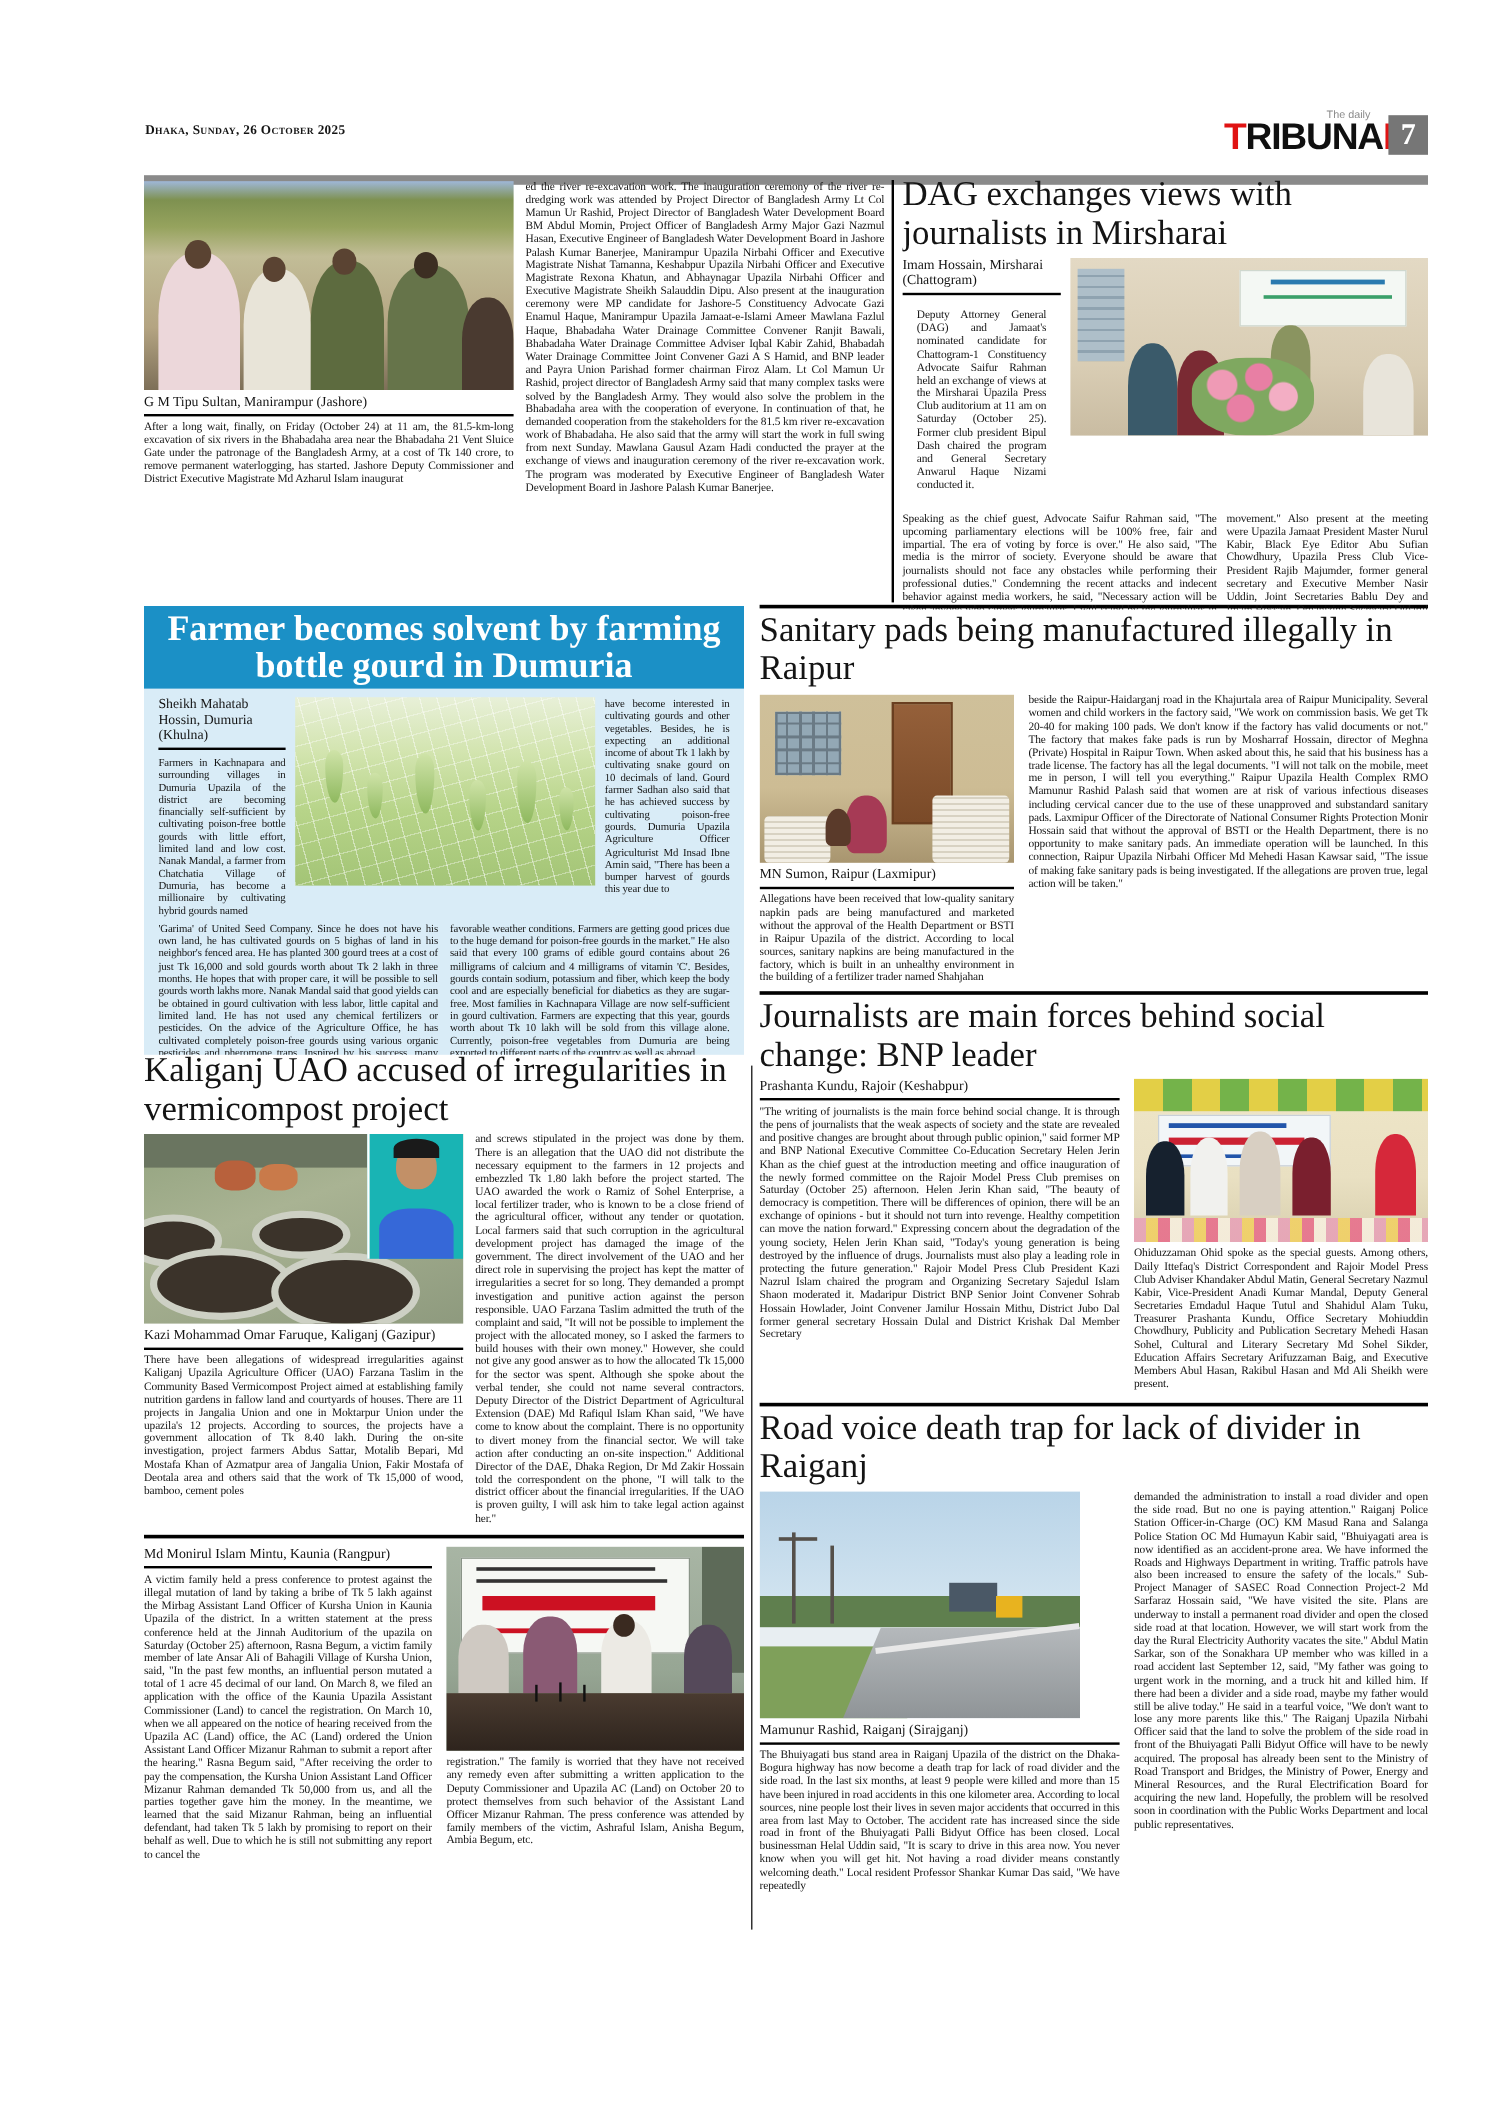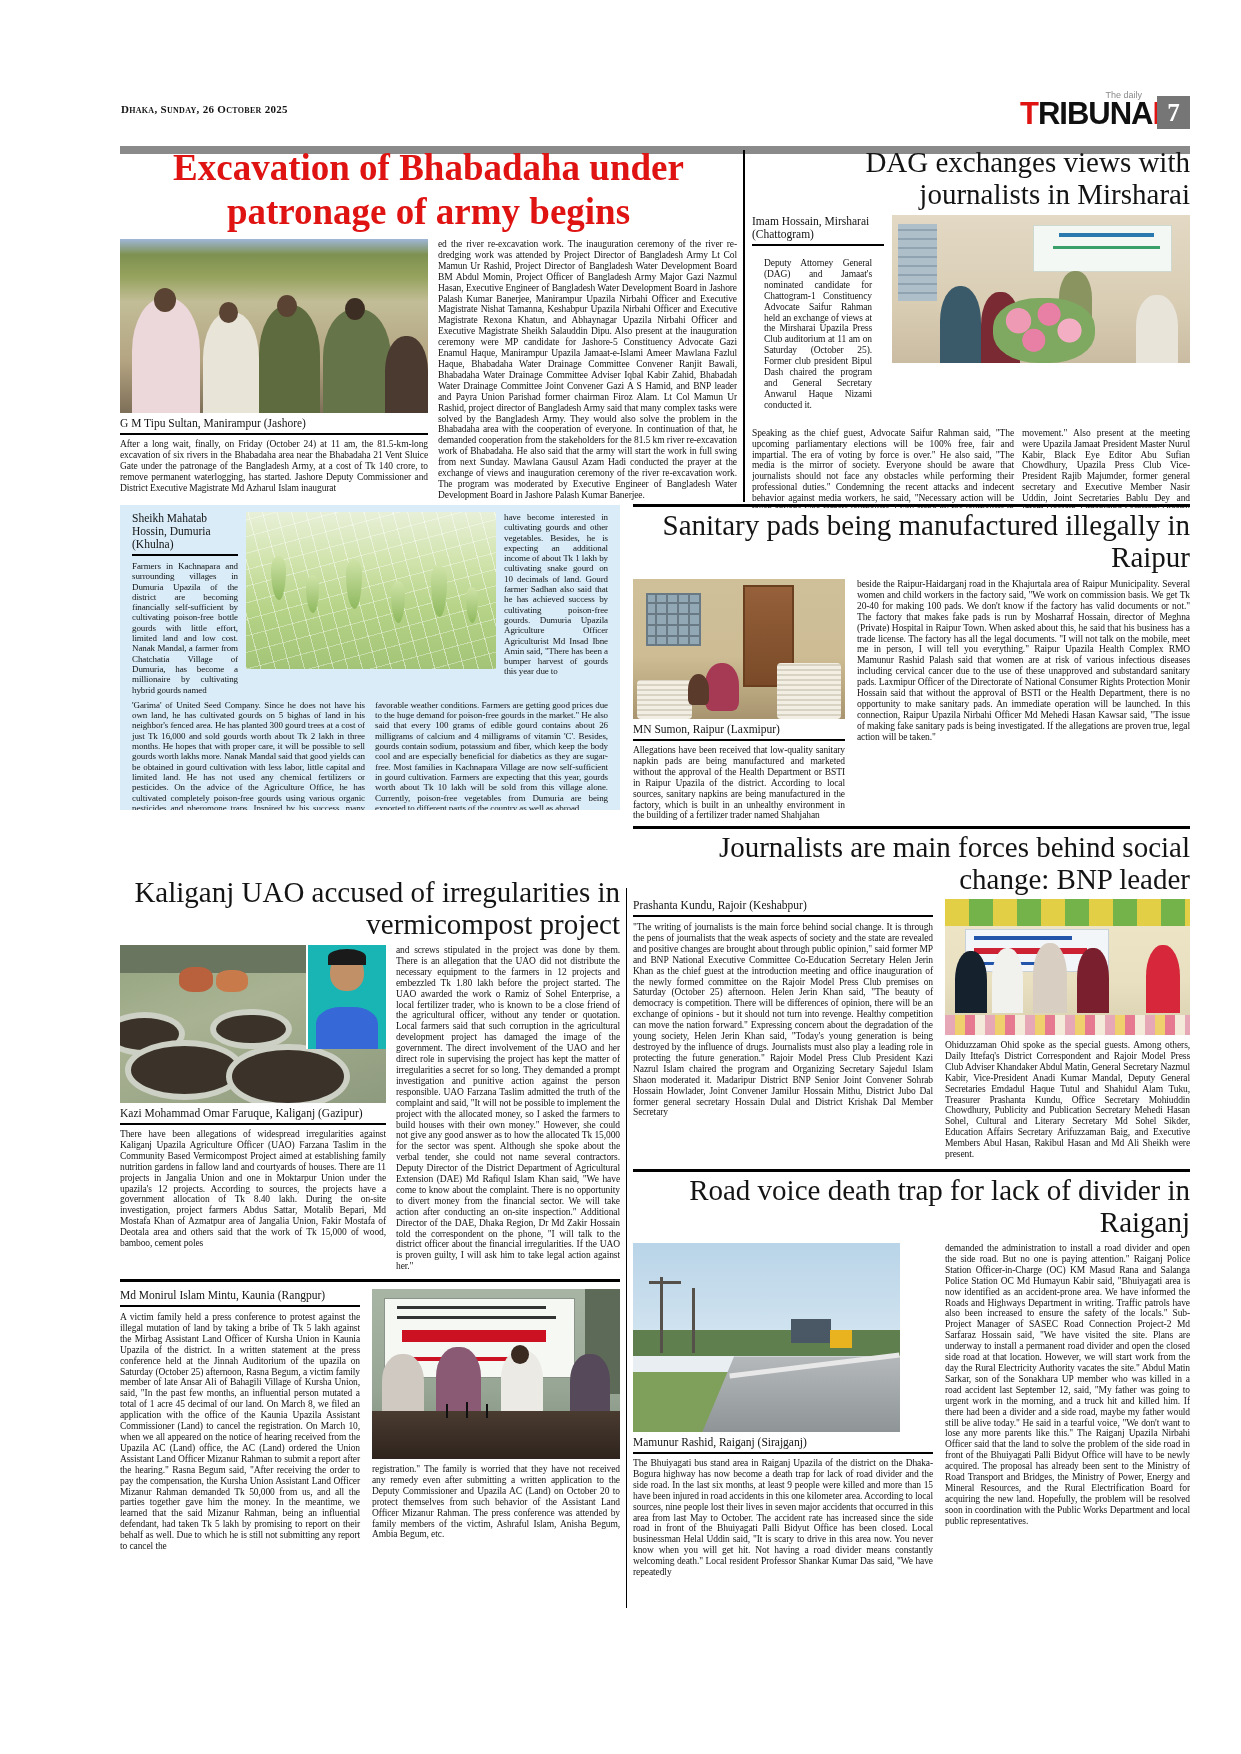--- a/index.html
+++ b/index.html
@@ -24,21 +24,21 @@
   .vrule{position:absolute;background:#000;width:2px;}
   #hr-san{left:633px;top:504px;width:557px;}
   #hr-jou{left:633px;top:826px;width:557px;}
   #hr-road{left:633px;top:1169px;width:557px;}
   #hr-kau{left:120px;top:1279px;width:500px;}
   #vr-1{left:743px;top:150px;height:352px;}
   #vr-2{left:626px;top:888px;height:720px;width:1px;}
   
   .art{position:absolute;overflow:hidden;}
   .bodytxt{font-size:9.5px;line-height:10.9px;letter-spacing:-.1px;text-align:justify;}
-  .h-black{margin:0;text-align:right;font-weight:400;font-size:29px;line-height:32px;}
+  .h-black{margin:0;text-align:left;font-weight:400;font-size:29px;line-height:32px;}
   .h-red{margin:0 0 4px;text-align:center;font-weight:700;font-size:37px;line-height:44px;color:#e01313;}
   .byline{font-size:11.5px;line-height:13px;}
   .by-rule{border-bottom:2px solid #000;margin:3px 0 5px;}
   .caption{font-size:11.5px;line-height:13px;margin-top:4px;}
   .cap-rule{border-bottom:2.5px solid #000;margin:3px 0 4px;}
   .ph{position:relative;overflow:hidden;}
   .ph *{position:absolute;}
   
   #art-exc{left:120px;top:146px;width:617px;height:374px;}
   .exc-body{display:flex;gap:10px;margin-top:5px;}
@@ -124,21 +124,20 @@
   <div class="hdr-rule"></div>
 
   <div class="hrule" id="hr-san"></div>
   <div class="hrule" id="hr-jou"></div>
   <div class="hrule" id="hr-road"></div>
   <div class="hrule" id="hr-kau"></div>
   <div class="vrule" id="vr-1"></div>
   <div class="vrule" id="vr-2"></div>
 
   <article class="art" id="art-exc">
-    <h1 class="h-red">Excavation of Bhabadaha under patronage of army begins</h1>
     <div class="exc-body">
       <div class="exc-c1">
         <div class="ph ph-exc">
           <div style="left:4%;bottom:0;width:22%;height:66%;background:#ecd7da;" class="fig"></div>
           <div class="head" style="left:11%;top:28%;width:22px;height:24px;"></div>
           <div style="left:27%;bottom:0;width:18%;height:58%;background:#e8e4d8;" class="fig"></div>
           <div class="head" style="left:32%;top:36%;width:19px;height:21px;"></div>
           <div style="left:45%;bottom:0;width:20%;height:62%;background:#5d6b3f;" class="fig"></div>
           <div class="head" style="left:51%;top:32%;width:20px;height:22px;"></div>
           <div style="left:66%;bottom:0;width:22%;height:60%;background:#66744a;" class="fig"></div>
@@ -184,20 +183,21 @@
       <div class="dag-b">
         <p class="bodytxt" style="margin:0">Speaking as the chief guest, Advocate Saifur Rahman said, "The upcoming parliamentary elections will be 100% free, fair and impartial. The era of voting by force is over." He also said, "The media is the mirror of society. Everyone should be aware that journalists should not face any obstacles while performing their professional duties." Condemning the recent attacks and indecent behavior against media workers, he said, "Necessary action will be taken anyone who targets journalists. I will stand by the journalists in that</p>
       </div>
       <div class="dag-c">
         <p class="bodytxt" style="margin:0">movement." Also present at the meeting were Upazila Jamaat President Master Nurul Kabir, Black Eye Editor Abu Sufian Chowdhury, Upazila Press Club Vice-President Rajib Majumder, former general secretary and Executive Member Nasir Uddin, Joint Secretaries Bablu Dey and Imam Hossain, Organizing Secretary Didarul Alam, Finance Secretary Kamrul Islam, Office Secretary Abdul Mannan Rana, ICT Secretary Jabed Hossain, Members Emdad Hossain, Robi Karim and other members of the club.</p>
       </div>
     </div>
   </article>
 
   <article class="art" id="art-farmer">
+    <div class="farm-banner">Farmer becomes solvent by farming bottle gourd in Dumuria</div>
     <div class="farm-body">
       <div class="farm-r1">
         <div class="farm-a">
           <div class="byline">Sheikh Mahatab Hossin, Dumuria (Khulna)</div>
           <div class="by-rule"></div>
           <p class="bodytxt" style="margin:0">Farmers in Kachnapara and surrounding villages in Dumuria Upazila of the district are becoming financially self-sufficient by cultivating poison-free bottle gourds with little effort, limited land and low cost. Nanak Mandal, a farmer from Chatchatia Village of Dumuria, has become a millionaire by cultivating hybrid gourds named</p>
         </div>
         <div class="ph ph-farm">
           <div class="net"></div>
           <div class="gourd" style="left:10%;top:28%;width:15px;height:44px;"></div>

